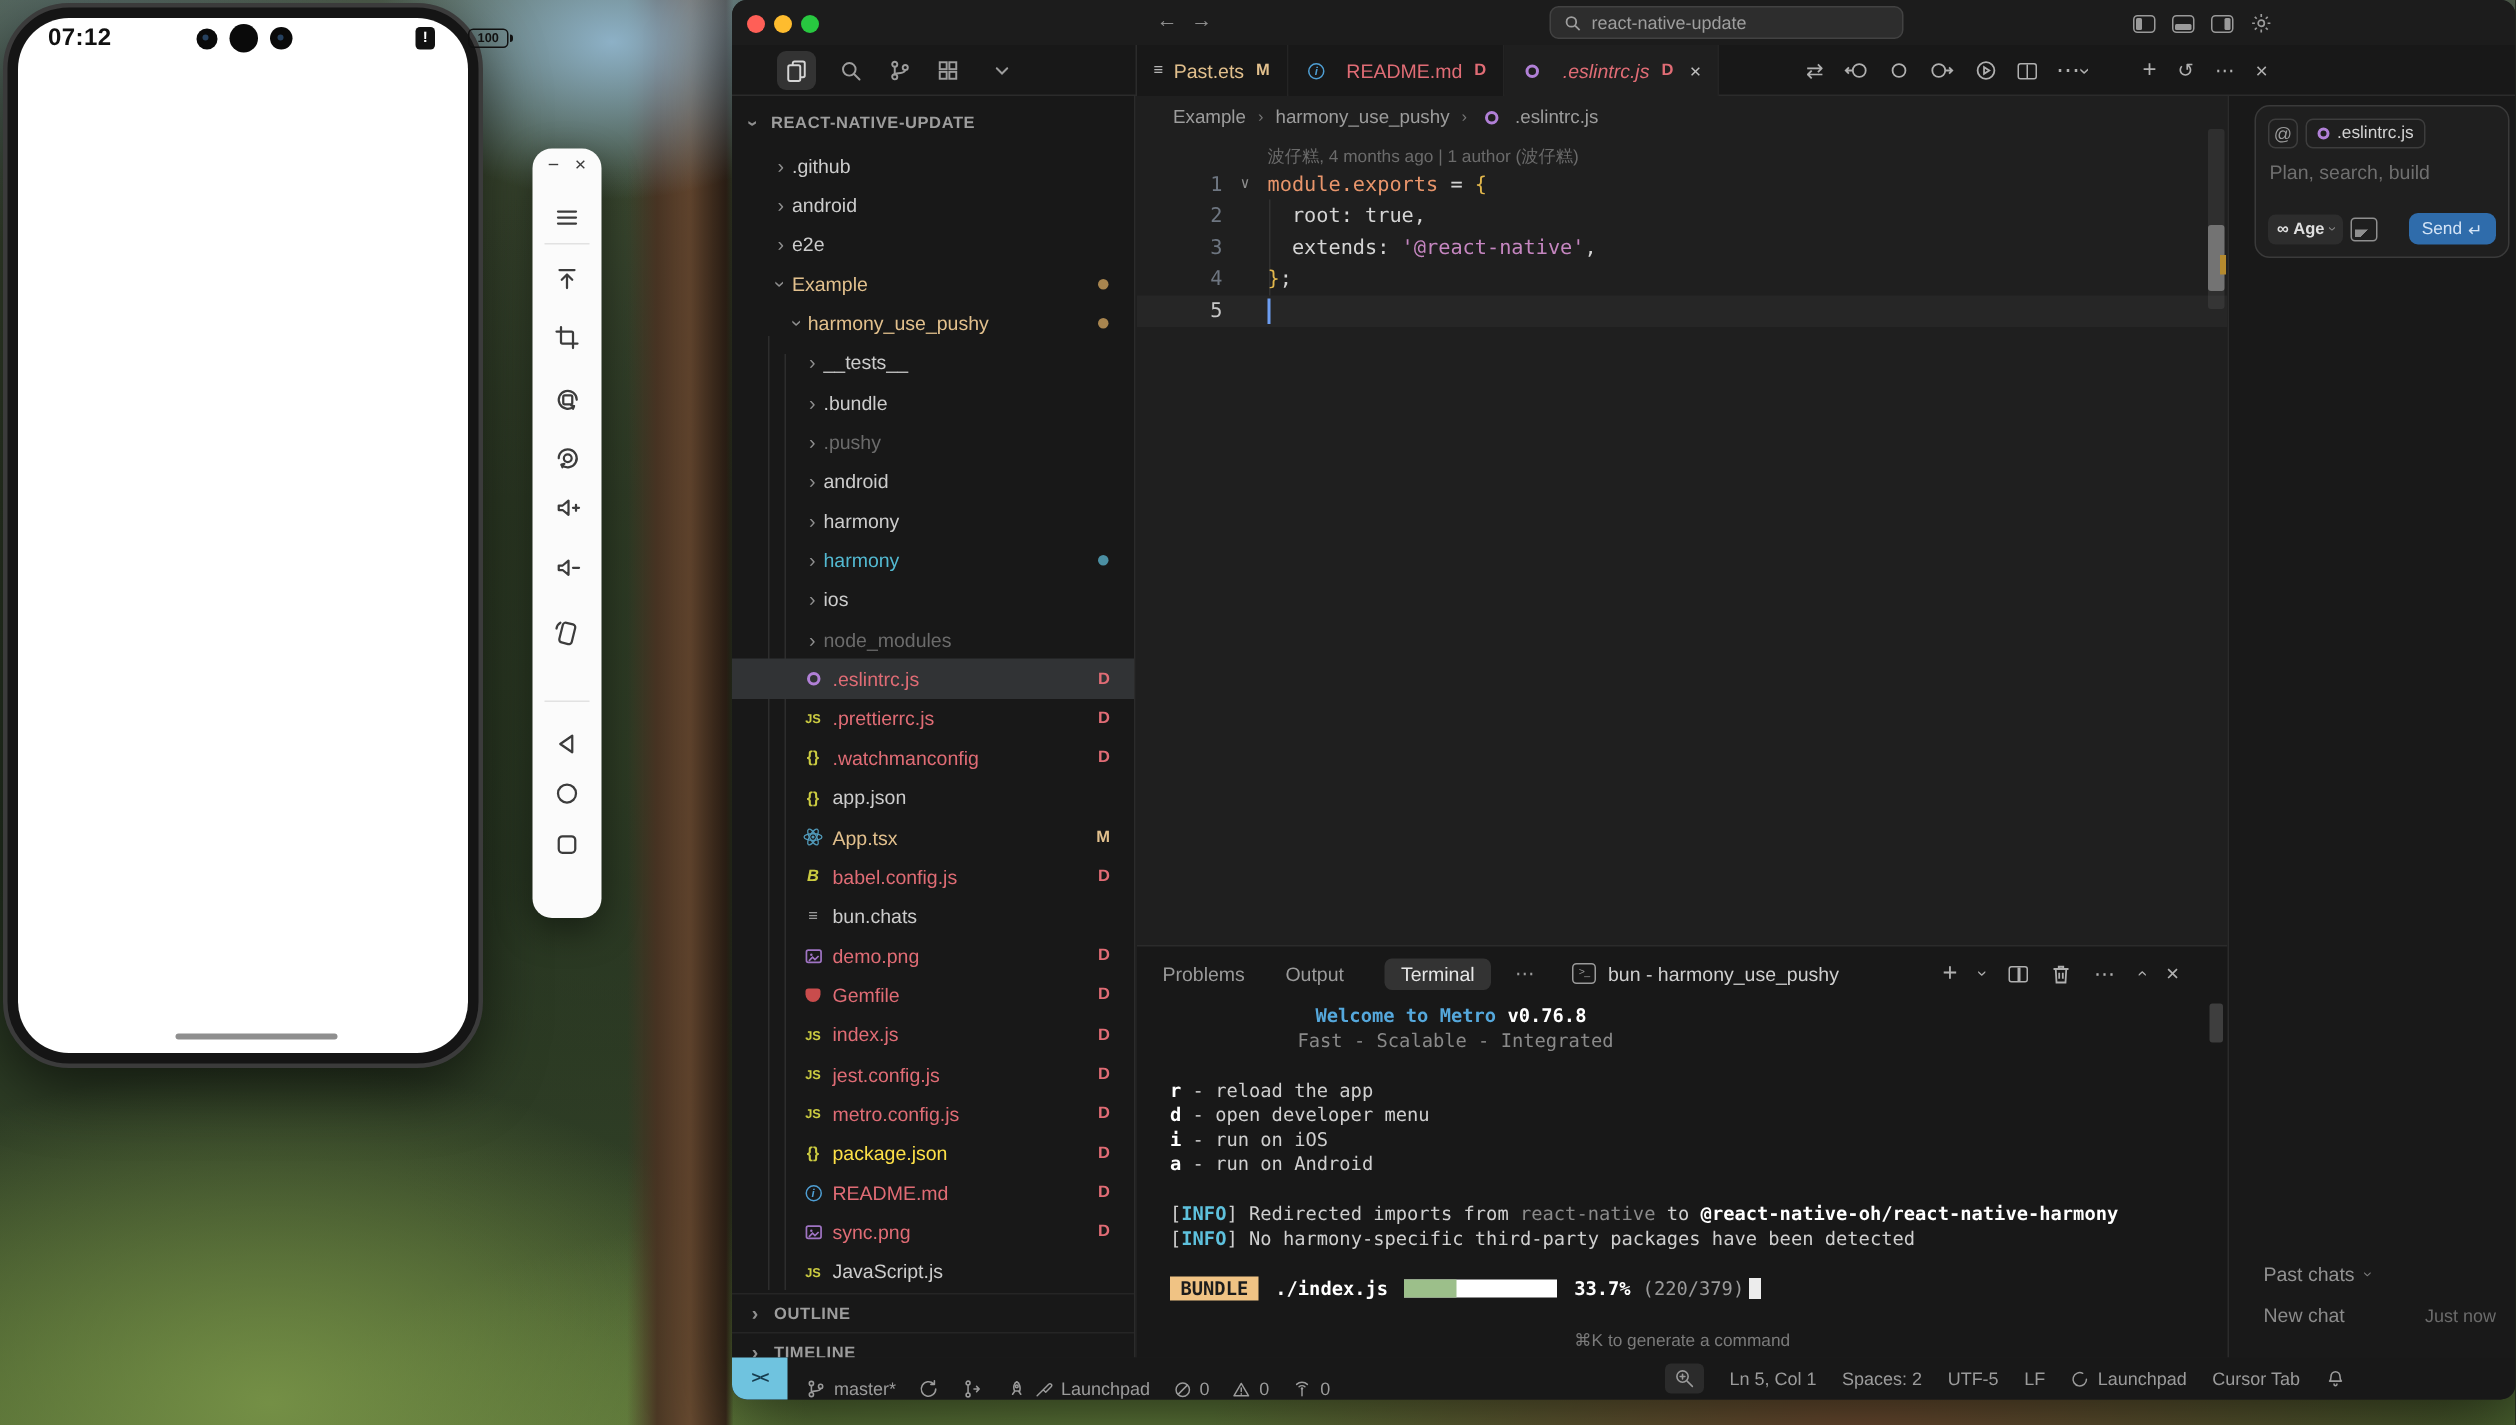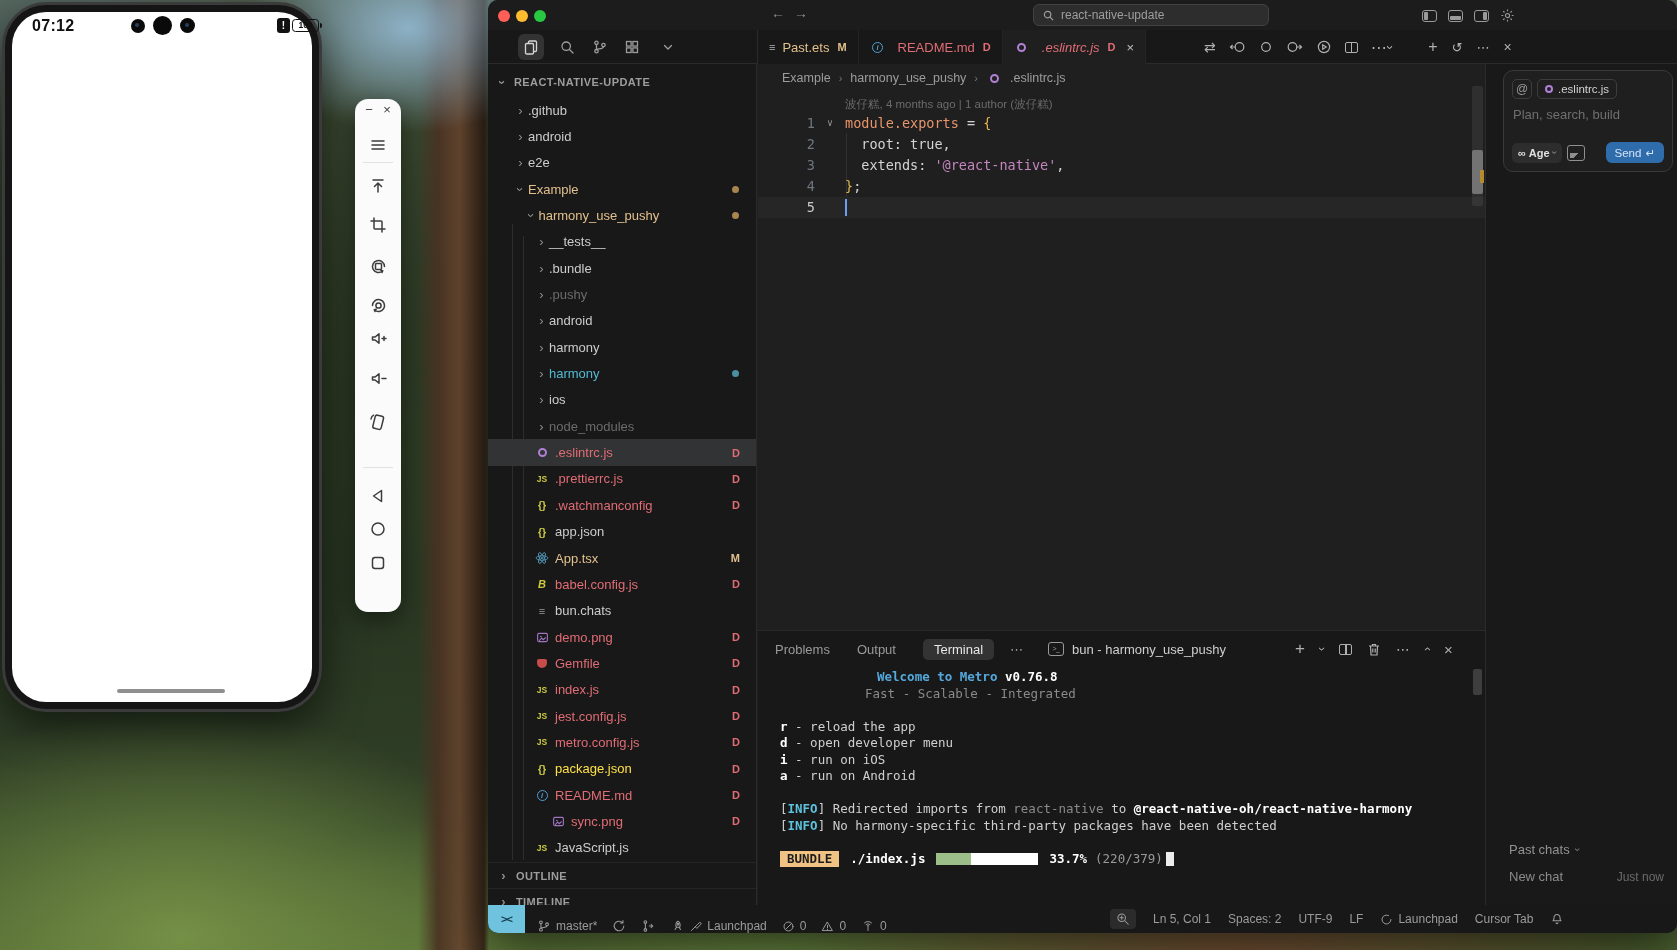--- a/index.html
+++ b/index.html
@@ -17,21 +17,21 @@
     radial-gradient(300px 500px at 430px 500px, rgba(46,60,36,.8), rgba(46,60,36,0) 80%),
     linear-gradient(180deg,#51604f 0%,#39462f 12%,#2b3724 35%,#233120 60%,#2e3d25 80%,#4a612f 100%)}
 
   
   .phone{position:absolute;left:2px;top:2px;width:320px;height:710px;background:#151515;border:3px solid #3b3b3b;border-radius:44px;box-shadow:0 14px 40px rgba(0,0,0,.55)}
   .phone .screen{position:absolute;left:7px;top:7px;right:7px;bottom:7px;background:#fff;border-radius:34px}
   .phone .time{position:absolute;left:20px;top:5px;font-size:16px;font-weight:bold;color:#111;letter-spacing:.3px}
   .cam{position:absolute;border-radius:50%;background:#0a0a0a}
   .cam i{position:absolute;left:30%;top:30%;width:30%;height:30%;border-radius:50%;background:#26415f;display:block}
   .batt-alert{position:absolute;left:265px;top:6px;width:13px;height:15px;background:#111;border-radius:3px;color:#fff;font-size:10px;font-weight:bold;text-align:center;line-height:15px}
-  .batt{position:absolute;left:280px;top:7px;width:27px;height:13px;border:1.6px solid #111;border-radius:3.5px;font-size:8.5px;font-weight:bold;color:#111;text-align:center;line-height:10px}
+  .batt{position:absolute;left:300px;top:7px;width:27px;height:13px;border:1.6px solid #111;border-radius:3.5px;font-size:8.5px;font-weight:bold;color:#111;text-align:center;line-height:10px}
   .batt::after{content:"";position:absolute;right:-4px;top:2.5px;width:2.5px;height:5px;background:#111;border-radius:0 2px 2px 0}
   .home-ind{position:absolute;left:105px;bottom:9px;width:108px;height:4px;border-radius:2px;background:#8f8f8f}
 
   
   .emu{position:absolute;left:355px;top:99px;width:46px;height:513px;background:#fbfbfb;border-radius:13px;box-shadow:0 8px 24px rgba(0,0,0,.45)}
   .emu .winbtn{position:absolute;top:2px;width:18px;height:18px;color:#3c3c3c;font-size:13px;text-align:center;line-height:18px;cursor:default}
   .emu-ic{position:absolute;left:50%;transform:translateX(-50%);width:22px;height:22px;display:flex;align-items:center;justify-content:center;color:#3c3c3c}
   .emu-div{position:absolute;left:8px;width:30px;height:1px;background:#e2e2e2}
   .emu svg{stroke:#3c3c3c;fill:none;stroke-width:1.5;stroke-linecap:round;stroke-linejoin:round}
 
@@ -510,21 +510,21 @@
             <span class="exname" style="color:#fde047">package.json</span>
             <span class="rbadge" style="color:#e06c75">D</span>
           </div>
           <div class="exrow" style="padding-left: 46px;">
             <span class="fi">
               <span class="fi-info">i</span>
             </span>
             <span class="exname" style="color:#e06c75">README.md</span>
             <span class="rbadge" style="color:#e06c75">D</span>
           </div>
-          <div class="exrow" style="padding-left: 62px; text-align: right;">
+          <div class="exrow" style="padding-left: 46px; text-align: right;">
             <span class="fi">
               <svg width="13" height="13" viewBox="0 0 16 16" style="fill:none;stroke:#a074c4;stroke-width:1.4">
                 <rect x="2" y="3" width="12" height="10" rx="1.5"></rect>
                 <circle cx="6" cy="6.8" r="1" fill="#a074c4" stroke="none"></circle>
                 <path d="M4 11.8l3-3 2 2 3-3"></path>
               </svg>
             </span>
             <span class="exname" style="color:#e06c75">sync.png</span>
             <span class="rbadge" style="color:#e06c75">D</span>
           </div>
@@ -586,20 +586,21 @@
           <svg width="14" height="15" viewBox="0 0 14 15">
               <path d="M2 4h10M5.5 4V2.5h3V4M3.5 4l.5 9h6l.5-9M5.8 6.5v4M8.2 6.5v4"></path>
             </svg>
           <span>⋯</span>
           <span class="chev-up" style="font-size:12px">›</span>
           <span style="font-size:15px">×</span>
         </div>
       </div>
       <div class="term" id="terminal-lines"><div style="padding-left: 97px;"><span class="tm-cyanb">Welcome to Metro </span><span class="tm-whiteb">v0.76.8</span></div><div style="padding-left: 85px;"><span class="tm-dim">Fast - Scalable - Integrated</span></div><div style="height: 16.5px;"></div><div><span class="tm-whiteb">r</span> - reload the app</div><div><span class="tm-whiteb">d</span> - open developer menu</div><div><span class="tm-whiteb">i</span> - run on iOS</div><div><span class="tm-whiteb">a</span> - run on Android</div><div style="height: 16.5px;"></div><div>[<span class="tm-cyan">INFO</span>] Redirected imports from <span class="tm-dim">react-native</span> to <span class="tm-whiteb">@react-native-oh/react-native-harmony</span></div><div>[<span class="tm-cyan">INFO</span>] No harmony-specific third-party packages have been detected</div><div style="height: 16.5px;"></div><div class="bundle-row"><span class="bundle-badge">BUNDLE</span><span class="bundle-file">./index.js</span><span class="bundle-bar"><span class="bundle-fill" style="width:33.7%"></span></span><span class="bundle-pct">33.7%</span><span class="bundle-count">(220/379)</span><span class="bundle-cursor"></span></div></div>
       <div class="bp-scroll"></div>
+      <div class="term-hint">⌘K to generate a command</div>
     </div>
 
     <div class="chat">
       <div class="chat-box">
         <div class="chat-chips">
           <div class="chip-at">@</div>
           <div class="chip-file">
             <span class="eslint-ring"></span>
             <span>.eslintrc.js</span>
           </div>
@@ -686,21 +687,21 @@
       </div>
       <div class="sb-right">
         <span class="zoombox">
           <svg width="14" height="14" viewBox="0 0 16 16">
               <circle cx="6.5" cy="6.5" r="4.3"></circle>
               <path d="M10 10l4 4M4.7 6.5h3.6M6.5 4.7v3.6"></path>
             </svg>
         </span>
         <span>Ln 5, Col 1</span>
         <span>Spaces: 2</span>
-        <span>UTF-9</span>
+        <span>UTF-5</span>
         <span>LF</span>
         <span class="sbitem">
           <svg width="13" height="13" viewBox="0 0 16 16">
               <path d="M13.5 8a5.5 5.5 0 1 1-3-4.9"></path>
             </svg>
           <span>Launchpad</span>
         </span>
         <span>Cursor Tab</span>
         <svg width="14" height="14" viewBox="0 0 16 16">
             <path d="M8 2.8a3.4 3.4 0 0 1 3.4 3.4c0 2.9 1.1 3.8 1.1 3.8H3.5s1.1-.9 1.1-3.8A3.4 3.4 0 0 1 8 2.8zM6.9 12.3a1.1 1.1 0 0 0 2.2 0"></path>

